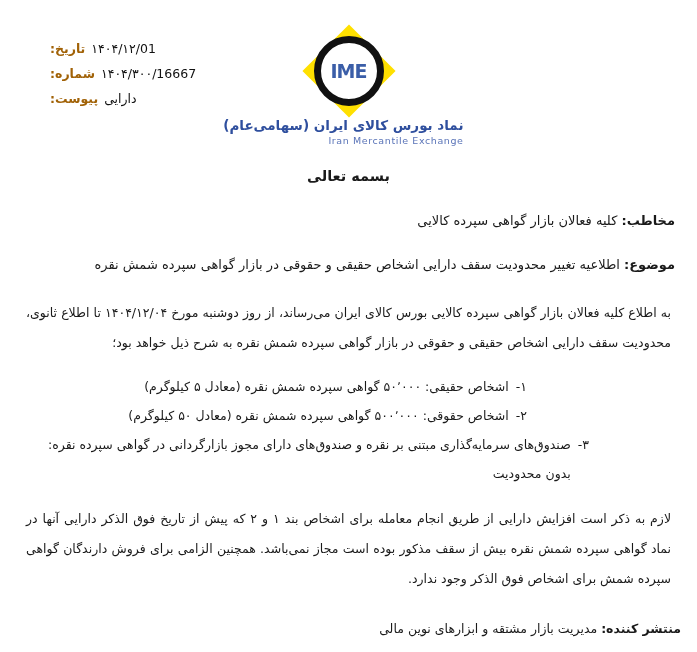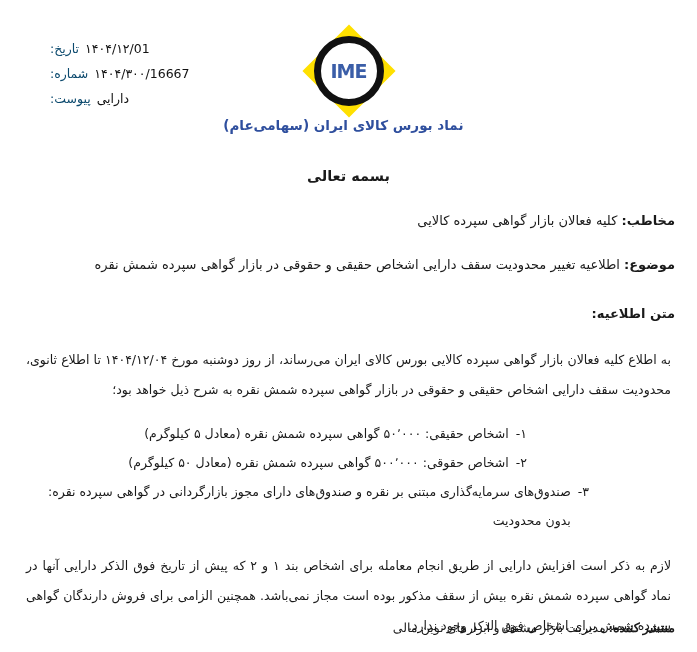--- a/index.html
+++ b/index.html
@@ -43,22 +43,22 @@
     display: flex;
     flex-direction: row-reverse;
     justify-content: flex-start;
     align-items: baseline;
     gap: 6px;
     font-size: 12.5px;
     line-height: 25px;
     white-space: nowrap;
   }
   .meta-label {
-    font-weight: normal;
-    color: #0c4a6e;
+    font-weight: bold;
+    color: #a16207;
   }
   .meta-value {
     color: #111;
     letter-spacing: 0.2px;
   }
 
   .logo-block {
     position: absolute;
     top: 32px;
     left: 0;
@@ -187,26 +187,25 @@
     line-height: 30px;
     text-align: justify;
     text-align-last: right;
     margin: 16px 0 0 0;
     padding: 0 4px;
   }
 
   .publisher {
     position: absolute;
     bottom: 16px;
-    right: 22px;
+    right: 16px;
     left: 22px;
     font-size: 12.5px;
     text-align: right;
     padding-left: 6px;
-    font-family: Liberation Serif, serif;
   }
   .publisher .lbl { font-weight: bold; }
 </style>
 </head>
 <body>
 
 <div class="page">
 
   <div class="header">
 
@@ -228,36 +227,36 @@
     <div class="logo-block">
       <div class="logo-mark">
         <span class="star-pt star-top"></span>
         <span class="star-pt star-bottom"></span>
         <span class="star-pt star-left"></span>
         <span class="star-pt star-right"></span>
         <span class="ring"></span>
         <span class="ime-letters">IME</span>
       </div>
       <div class="org-fa">نماد بورس کالای ایران (سهامی‌عام)</div>
+      <div class="org-en">Iran Mercantile Exchange</div>
     </div>
   </div>
 
   <div class="besmeh">بسمه تعالی</div>
 
   <div class="field-line">
     <span class="lbl">مخاطب:</span>
     <span>کلیه فعالان بازار گواهی سپرده کالایی</span>
   </div>
 
   <div class="field-line">
     <span class="lbl">موضوع:</span>
     <span>اطلاعیه تغییر محدودیت سقف دارایی اشخاص حقیقی و حقوقی در بازار گواهی سپرده شمش نقره</span>
   </div>
 
-  <div class="section-label">متن اطلاعیه:</div>
 
   <p class="para">به اطلاع کلیه فعالان بازار گواهی سپرده کالایی بورس کالای ایران می‌رساند، از روز دوشنبه مورخ ۱۴۰۴/۱۲/۰۴ تا اطلاع ثانوی، محدودیت سقف دارایی اشخاص حقیقی و حقوقی در بازار گواهی سپرده شمش نقره به شرح ذیل خواهد بود؛</p>
 
   <ul class="list">
     <li class="list-item indent-1">
       <span class="li-num">۱-</span>
       <span class="li-text">اشخاص حقیقی: ۵۰٬۰۰۰ گواهی سپرده شمش نقره (معادل ۵ کیلوگرم)</span>
     </li>
     <li class="list-item indent-2">
       <span class="li-num">۲-</span>

